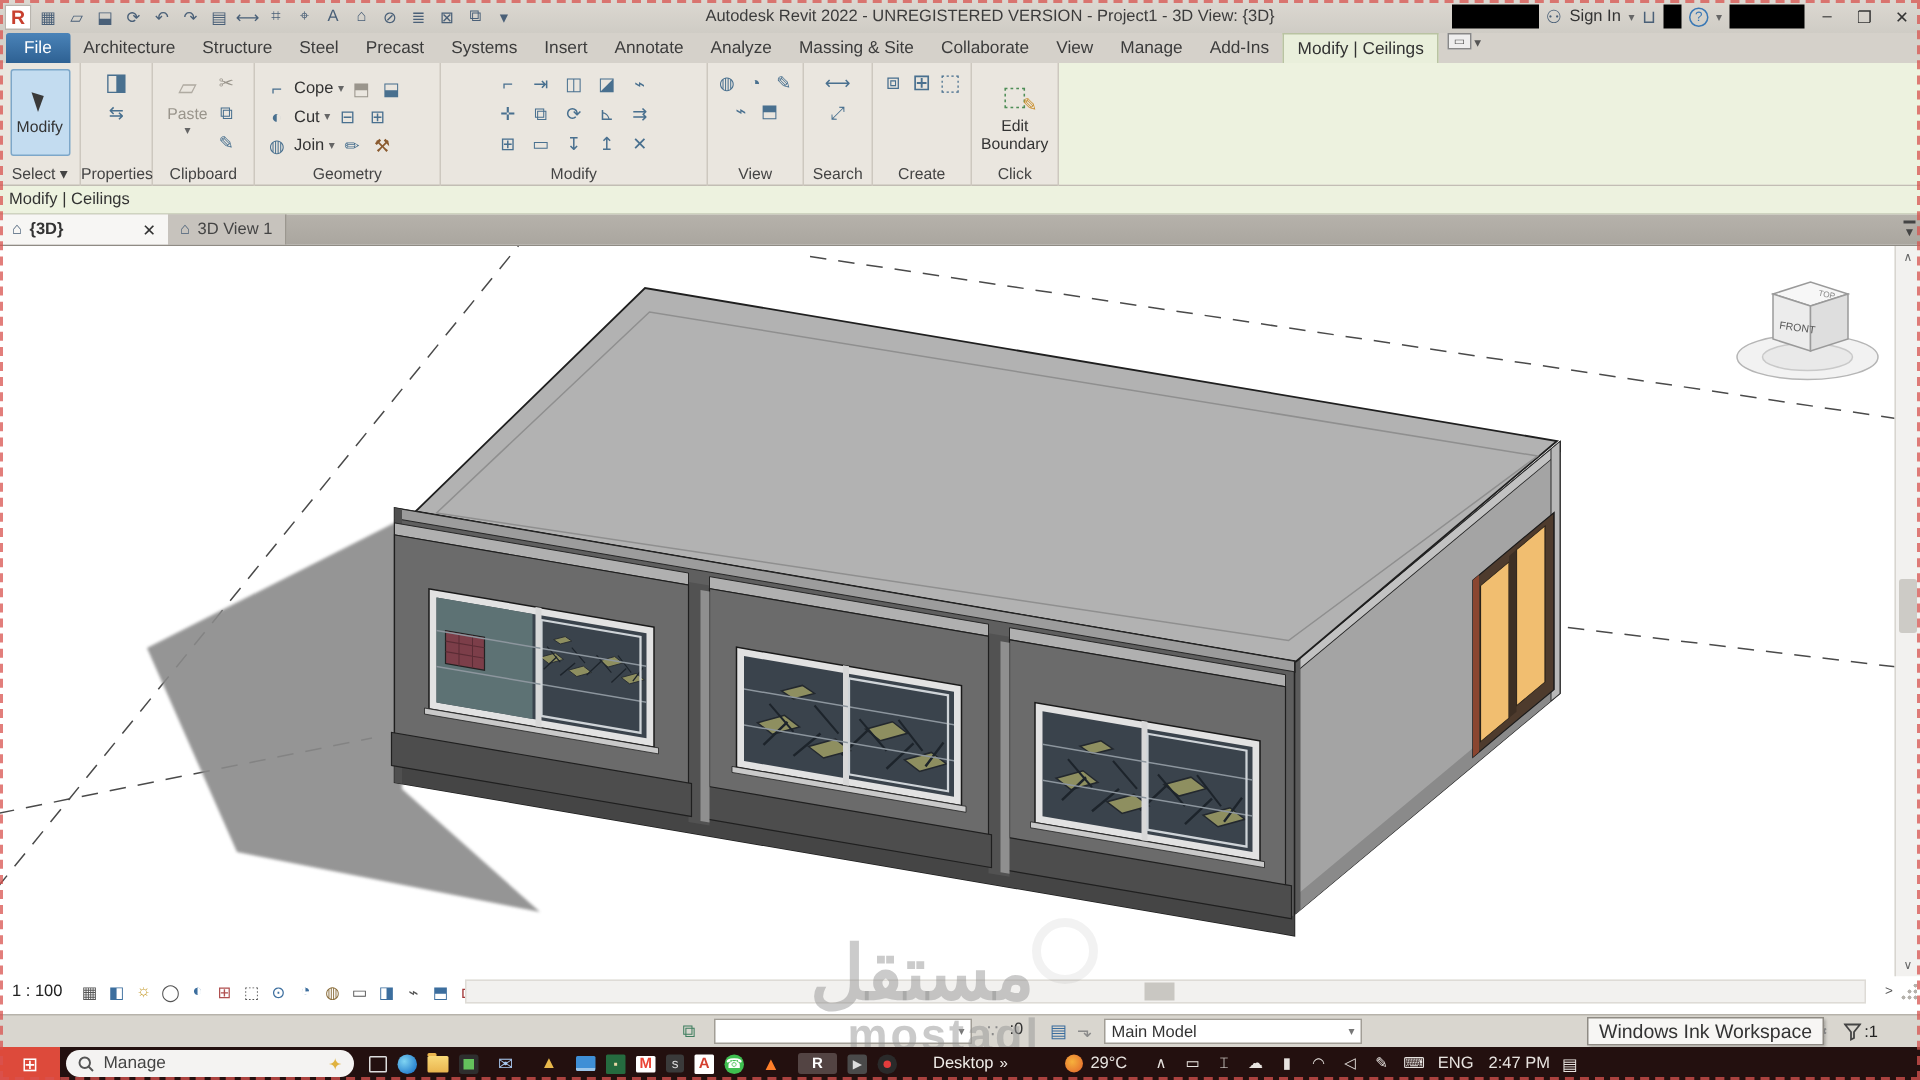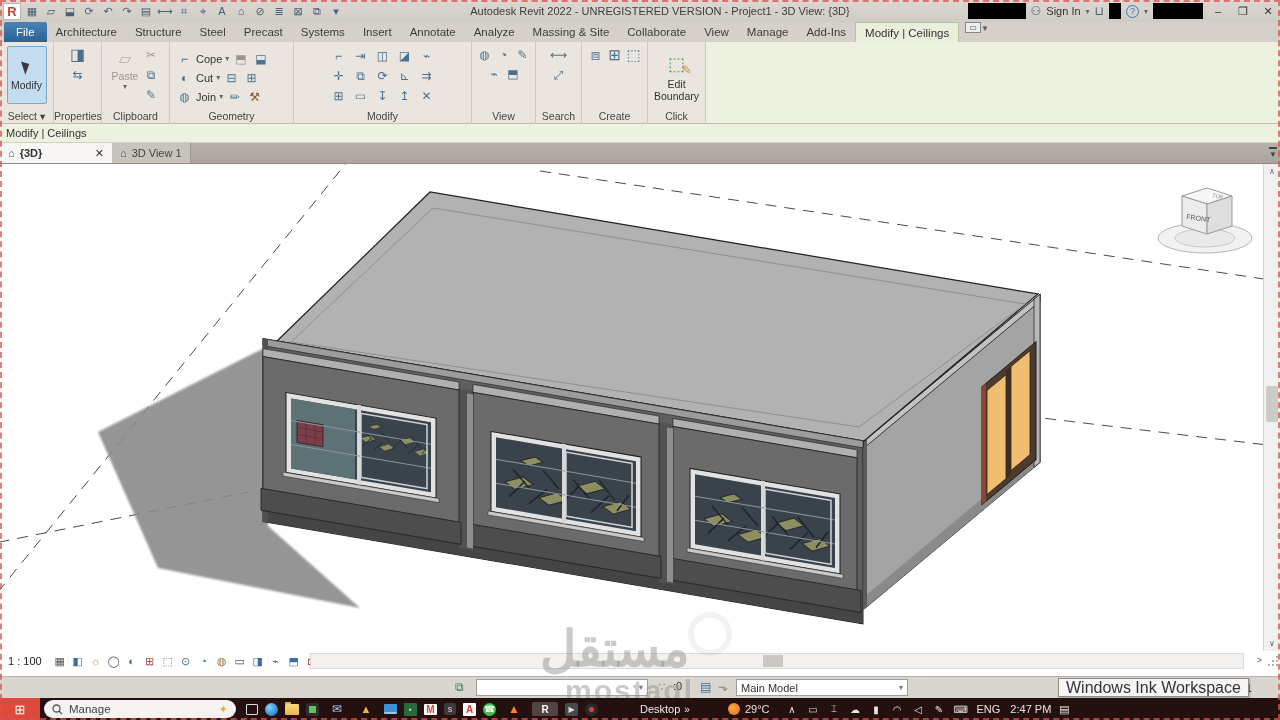--- a/index.html
+++ b/index.html
@@ -82,21 +82,21 @@
     radial-gradient(circle at 7px 5px,#b5b2ac 1.2px,transparent 1.5px),
     radial-gradient(circle at 11px 5px,#b5b2ac 1.2px,transparent 1.5px),
     radial-gradient(circle at 11px 1px,#b5b2ac 1.2px,transparent 1.5px)}
 
   
   .statusbar{position:absolute;left:0;top:676px;width:1280px;height:22px;background:#d9d6cf;border-top:1px solid #b7b3ab;font-size:11px;color:#222;z-index:2}
   .sb-hint{position:absolute;left:4px;top:4px;white-space:nowrap}
   .sb-ic{position:absolute;top:3px;font-size:12px}
   .sb-combo{position:absolute;top:2px;height:17px;background:#fff;border:1px solid #a29e96;display:flex;align-items:center;justify-content:space-between;padding:0 4px;font-size:11px;color:#333}
   .sb-combo .caret{font-size:8px;color:#777}
-  .tooltip{position:absolute;left:1058px;top:1px;height:19px;background:#f7f6f4;border:1px solid #8f8b84;box-shadow:1px 1px 2px rgba(0,0,0,.25);display:flex;align-items:center;padding:0 7px;font-size:16px;color:#333;z-index:3}
+  .tooltip{position:absolute;left:1058px;top:1px;height:19px;background:#f7f6f4;border:1px solid #8f8b84;box-shadow:1px 1px 2px rgba(0,0,0,.25);display:flex;align-items:center;padding:0 7px;font-size:13px;color:#333;z-index:3}
   .hidden-ics{position:absolute;left:1066px;top:1px;display:flex;gap:14px;font-size:10px;z-index:2}
   .sb-cursor{position:absolute;left:1176px;top:4px}
   .sb-right{position:absolute;right:28px;top:3px;display:flex;align-items:center;gap:10px}
   .funnel-wrap{display:flex;align-items:center;gap:2px}
 
   
   .taskbar{position:absolute;left:0;top:698px;width:1280px;height:22px;background:#23100f;display:flex;align-items:center;z-index:4;color:#e8e4e0;font-size:11px}
   .startbtn{width:40px;height:22px;background:#dd4a3b;color:#fff;display:flex;align-items:center;justify-content:center;font-size:13px}
   .searchbox{width:192px;height:18px;background:#f4f3f2;border-radius:9px;margin-left:4px;display:flex;align-items:center;padding:0 8px;color:#555;gap:6px}
   .searchbox .ph{flex:1;font-size:11.5px;color:#444}
@@ -116,21 +116,21 @@
   .ic-gmail{background:#fff;color:#ea4335;font-weight:bold;width:13px;height:11px;font-size:10px;border-radius:1px}
   .ic-sapp{background:#3a3a3a;color:#ddd;width:12px;height:12px;font-size:9px;border-radius:2px}
   .ic-acad{background:#fff;color:#d43f2f;font-weight:bold;width:13px;height:13px;font-size:10px;border-radius:1px}
   .ic-wa{background:#3fbf50;color:#fff;border-radius:50%;width:13px;height:13px;font-size:9px}
   .ic-vlc{color:#ff7f2a;font-size:12px}
   .ic-revit{background:#2f6db5;color:#fff;font-weight:bold;width:14px;height:14px;font-size:10px;border-radius:2px}
   .tapp.active-app{background:rgba(255,255,255,.22);width:26px;border-radius:2px}
   .ic-media{background:#4a4a4a;color:#ddd;width:13px;height:13px;font-size:8px;border-radius:2px}
   .ic-rec{background:#2a2a2a;border-radius:50%;width:13px;height:13px;position:relative}
   .ic-rec::before{content:"";position:absolute;left:4px;top:4px;width:5px;height:5px;border-radius:50%;background:#e33c3c}
-  .desktop-lbl{margin-left:42px;display:flex;align-items:center;gap:4px;color:#f0ece8}
+  .desktop-lbl{margin-left:24px;display:flex;align-items:center;gap:4px;color:#f0ece8}
   .weather{display:flex;align-items:flex-end;gap:5px;margin-left:38px}
   .sun{width:12px;height:12px;border-radius:50%;background:radial-gradient(circle at 40% 40%,#f6b13c,#e2622b)}
   .tray{display:flex;align-items:center;gap:8px;margin-left:16px;color:#e8e4e0}
   .tray .tic{font-size:10px;width:13px;text-align:center}
   .tray-time{display:flex;align-items:center;gap:10px;margin-left:10px}
   .notif{margin-left:8px;font-size:11px;padding-right:6px}
 
   
   .wm{position:absolute;z-index:3;pointer-events:none;color:rgba(140,140,140,.45);font-weight:bold}
   .wm-ar{left:540px;top:620px;font-size:50px}

